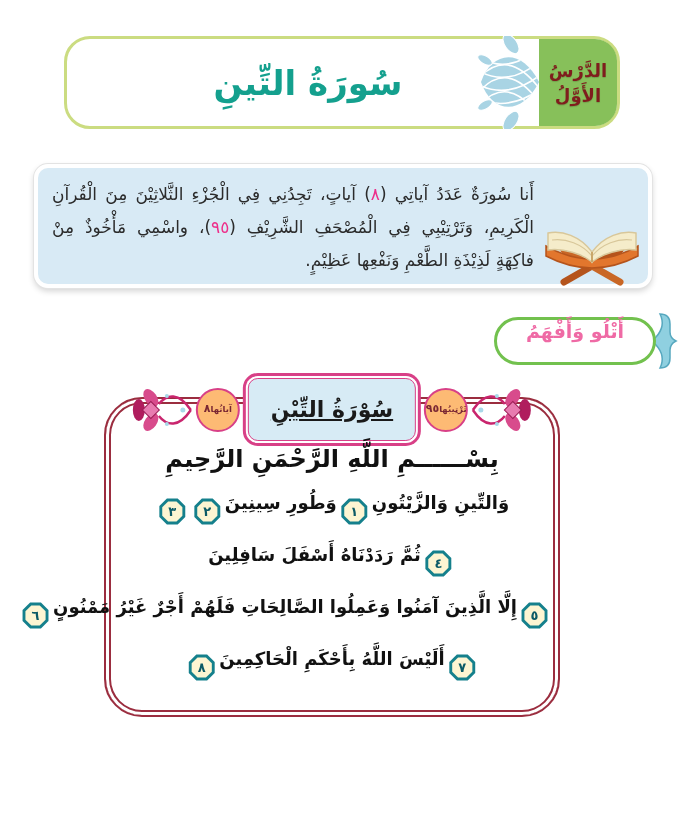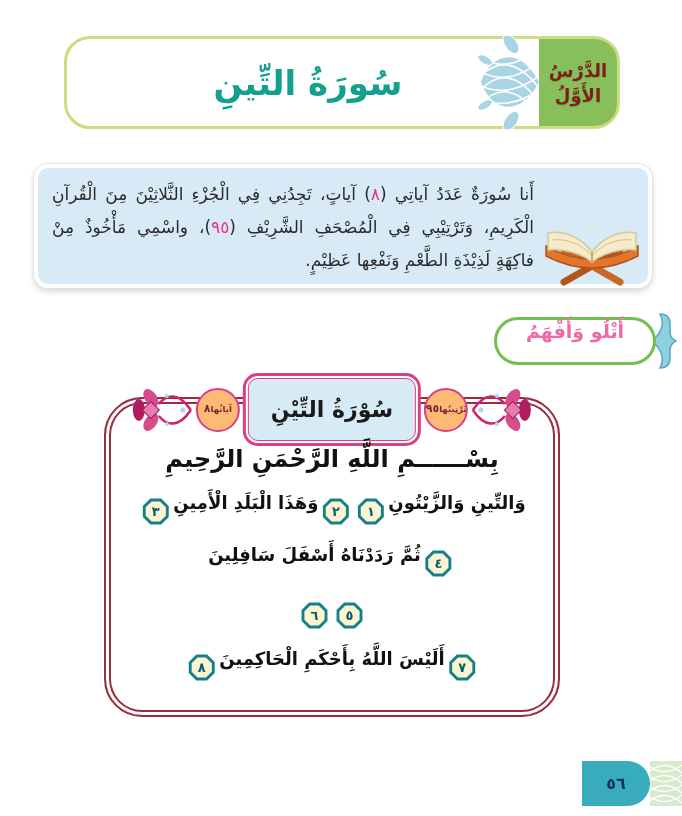--- a/index.html
+++ b/index.html
@@ -62,21 +62,21 @@
   .band{position:absolute;top:-26px;left:50%;transform:translateX(-50%);
     display:flex;flex-direction:row;align-items:center;gap:3px;background:transparent;}
   .band-circle{width:44px;height:44px;border-radius:50%;background:#fdba74;
     border:2px solid var(--band-pink);display:flex;flex-direction:row;
     align-items:center;justify-content:center;line-height:1.1;flex:0 0 44px;}
   .band-circle .bc-label{font-size:8.5px;color:#7a2733;font-weight:bold;}
   .band-circle .bc-value{font-size:11px;color:#7a2733;font-weight:bold;}
   .cartouche{background:var(--band-pink);border-radius:15px;padding:3px;}
   .cartouche-mid{background:#fff;border-radius:12px;padding:2px;}
   .cartouche-in{background:#d7ebf5;border:1px solid var(--band-pink);border-radius:10px;
-    padding:18px 22px;color:#1a1a1a;font-size:22px;font-weight:bold;white-space:nowrap;}
+    padding:18px 22px;color:#1a1a1a;font-size:22px;font-weight:bold;white-space:nowrap;text-decoration:underline;}
   .flourish{width:64px;height:48px;flex:0 0 64px;}
   .flourish.mirror{transform:scaleX(-1);}
 
   .panel-inner{position:absolute;inset:6px;display:flex;flex-direction:column;align-items:center;}
   .bismillah{margin-top:40px;font-size:24px;font-weight:bold;color:#111;white-space:nowrap;}
   .qlines{margin-top:4px;width:100%;}
   .qline{height:52px;line-height:52px;text-align:center;font-size:18px;font-weight:bold;
     color:#111;white-space:nowrap;}
   .ayah{position:relative;display:inline-flex;align-items:center;justify-content:center;
     width:27px;height:27px;margin:0 4px;vertical-align:-7px;background:var(--medallion-teal);
@@ -198,54 +198,36 @@
           <circle cx="26" cy="10" r="2" fill="#a8d8e8"></circle>
           <circle cx="26" cy="38" r="2" fill="#a8d8e8"></circle>
         </g>
       </svg>
     </div>
     <div class="panel-inner">
       <div class="bismillah">بِسْــــــمِ اللَّهِ الرَّحْمَنِ الرَّحِيمِ</div>
       <div class="qlines" id="quran-lines">
           <div class="qline"><span>وَالتِّينِ وَالزَّيْتُونِ</span><span class="ayah">
               <span class="ayah-n">١</span>
+            </span><span>وَطُورِ سِينِينَ</span><span class="ayah">
+              <span class="ayah-n">٢</span>
             </span><span class="ayah">
-              <span class="ayah-n">٢</span>
-            </span><span>وَهَذَا الْبَلَدِ الْأَمِينِ</span><span class="ayah">
               <span class="ayah-n">٣</span>
             </span></div>
           <div class="qline"><span class="ayah">
               <span class="ayah-n">٤</span>
             </span><span>ثُمَّ رَدَدْنَاهُ أَسْفَلَ سَافِلِينَ</span></div>
           <div class="qline"><span class="ayah">
               <span class="ayah-n">٥</span>
-            </span><span class="ayah">
+            </span><span>إِلَّا الَّذِينَ آمَنُوا وَعَمِلُوا الصَّالِحَاتِ فَلَهُمْ أَجْرٌ غَيْرُ مَمْنُونٍ</span><span class="ayah">
               <span class="ayah-n">٦</span>
             </span></div>
           <div class="qline"><span class="ayah">
               <span class="ayah-n">٧</span>
             </span><span>أَلَيْسَ اللَّهُ بِأَحْكَمِ الْحَاكِمِينَ</span><span class="ayah">
               <span class="ayah-n">٨</span>
             </span></div>
         </div>
     </div>
   </section>
 
-  <div class="page-number-badge">
-    <div class="pn-teal">
-      <span class="pn-num">٥٦</span>
-    </div>
-    <svg class="pn-pattern" viewBox="0 0 32 45">
-      <rect x="0" y="0" width="32" height="45" fill="#d9e9cc"></rect>
-      <g stroke="#ffffff" stroke-width="1.4" fill="none">
-        <path d="M0,6 Q16,16 32,4"></path>
-          <path d="M0,16 Q16,26 32,14"></path>
-        <path d="M0,26 Q16,36 32,24"></path>
-          <path d="M0,36 Q16,46 32,34"></path>
-        <path d="M0,40 Q16,28 32,42"></path>
-          <path d="M0,30 Q16,18 32,32"></path>
-        <path d="M0,20 Q16,8 32,22"></path>
-          <path d="M0,10 Q16,-2 32,12"></path>
-      </g>
-    </svg>
-  </div>
 
 </div>
 
 </body></html>

